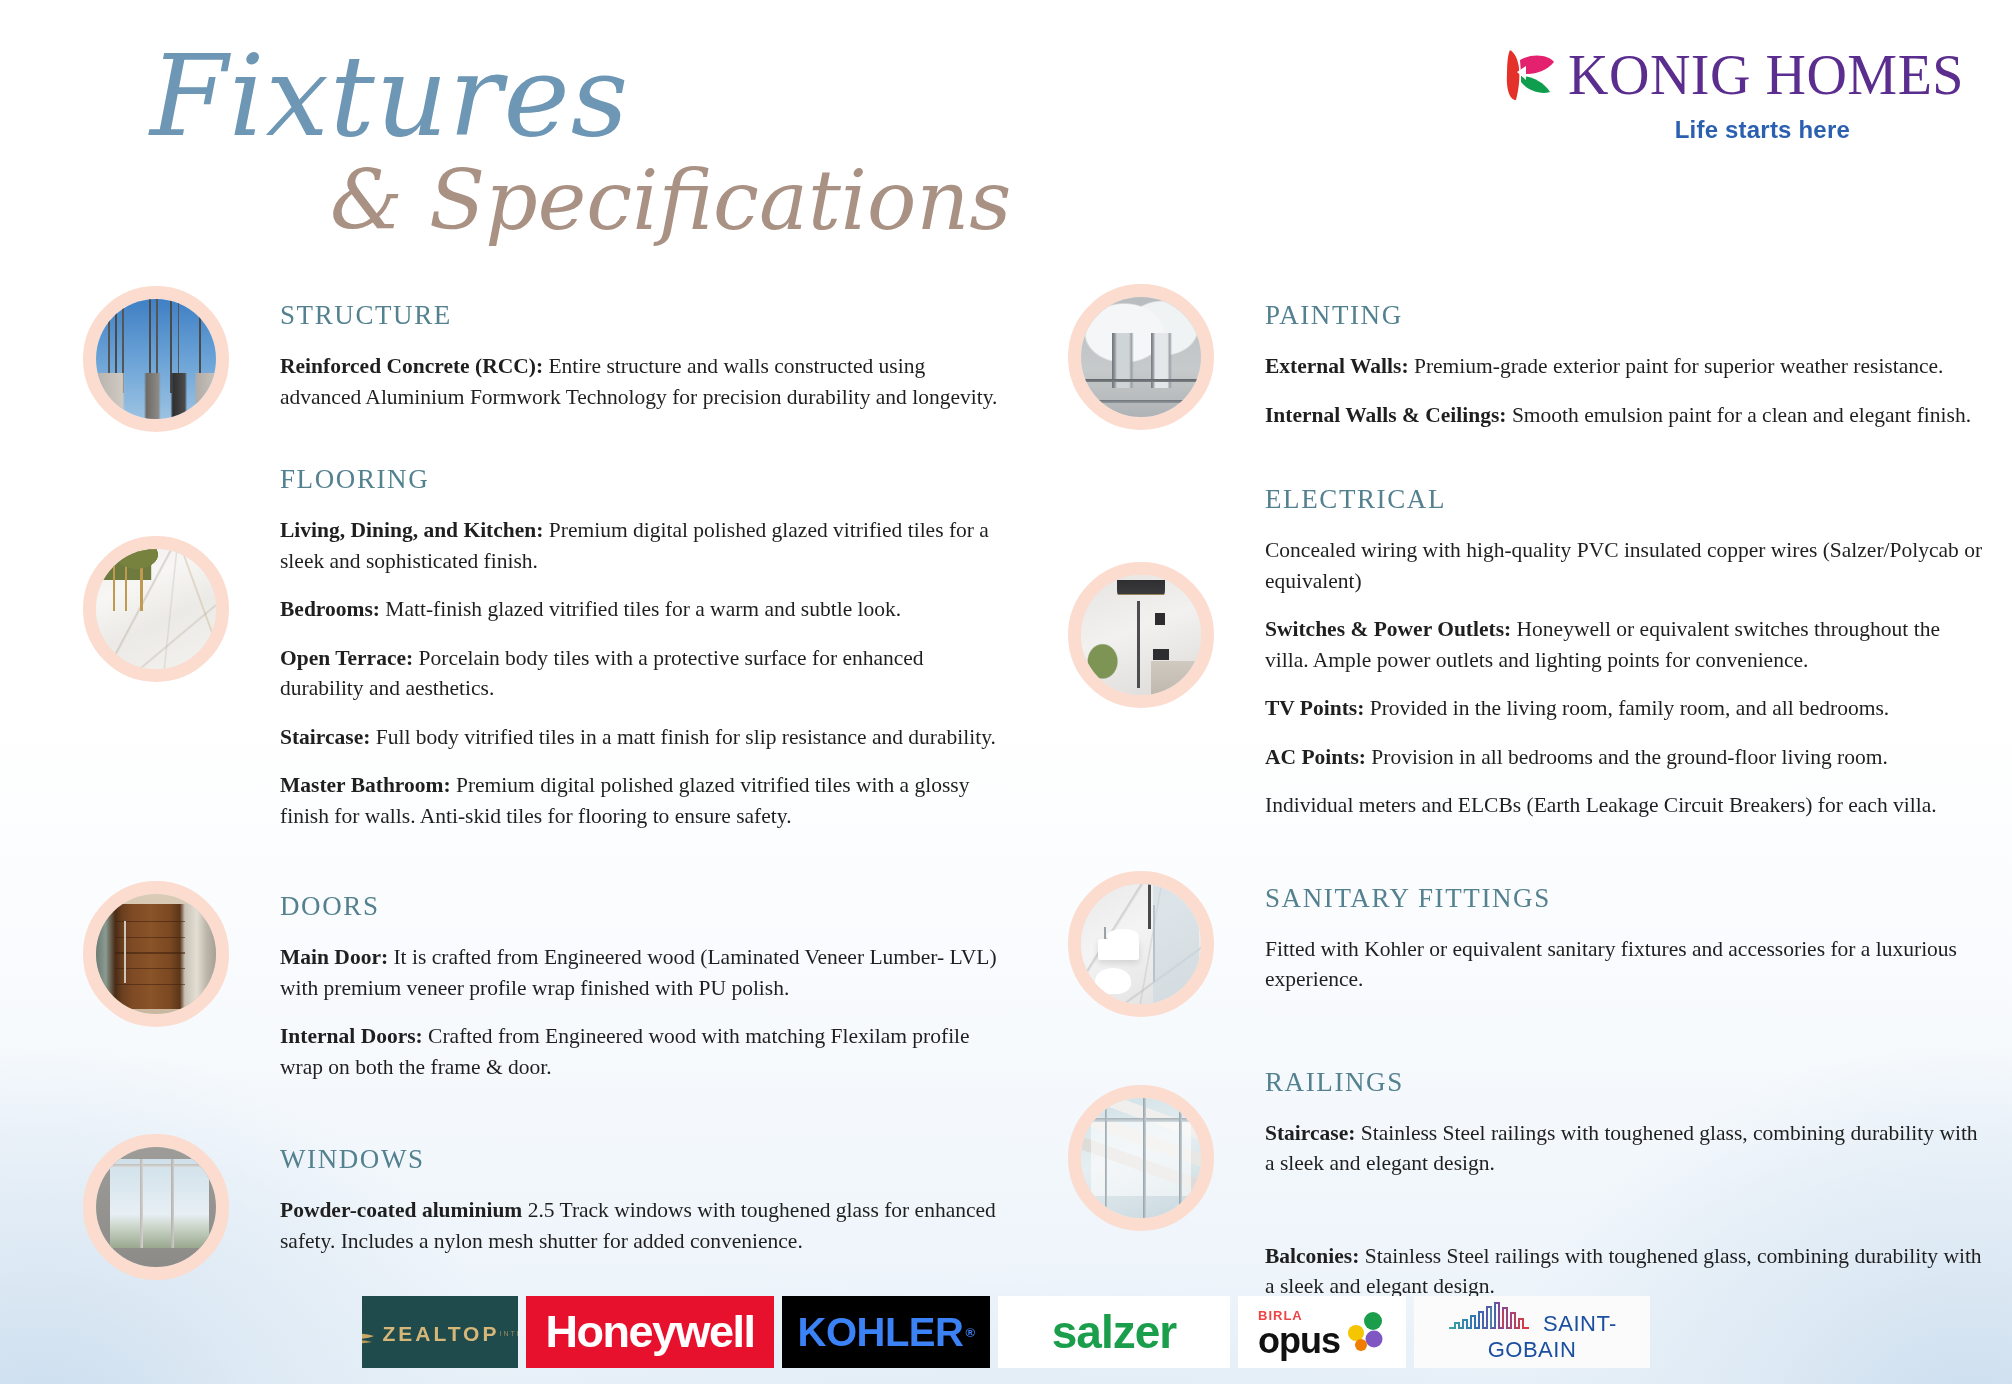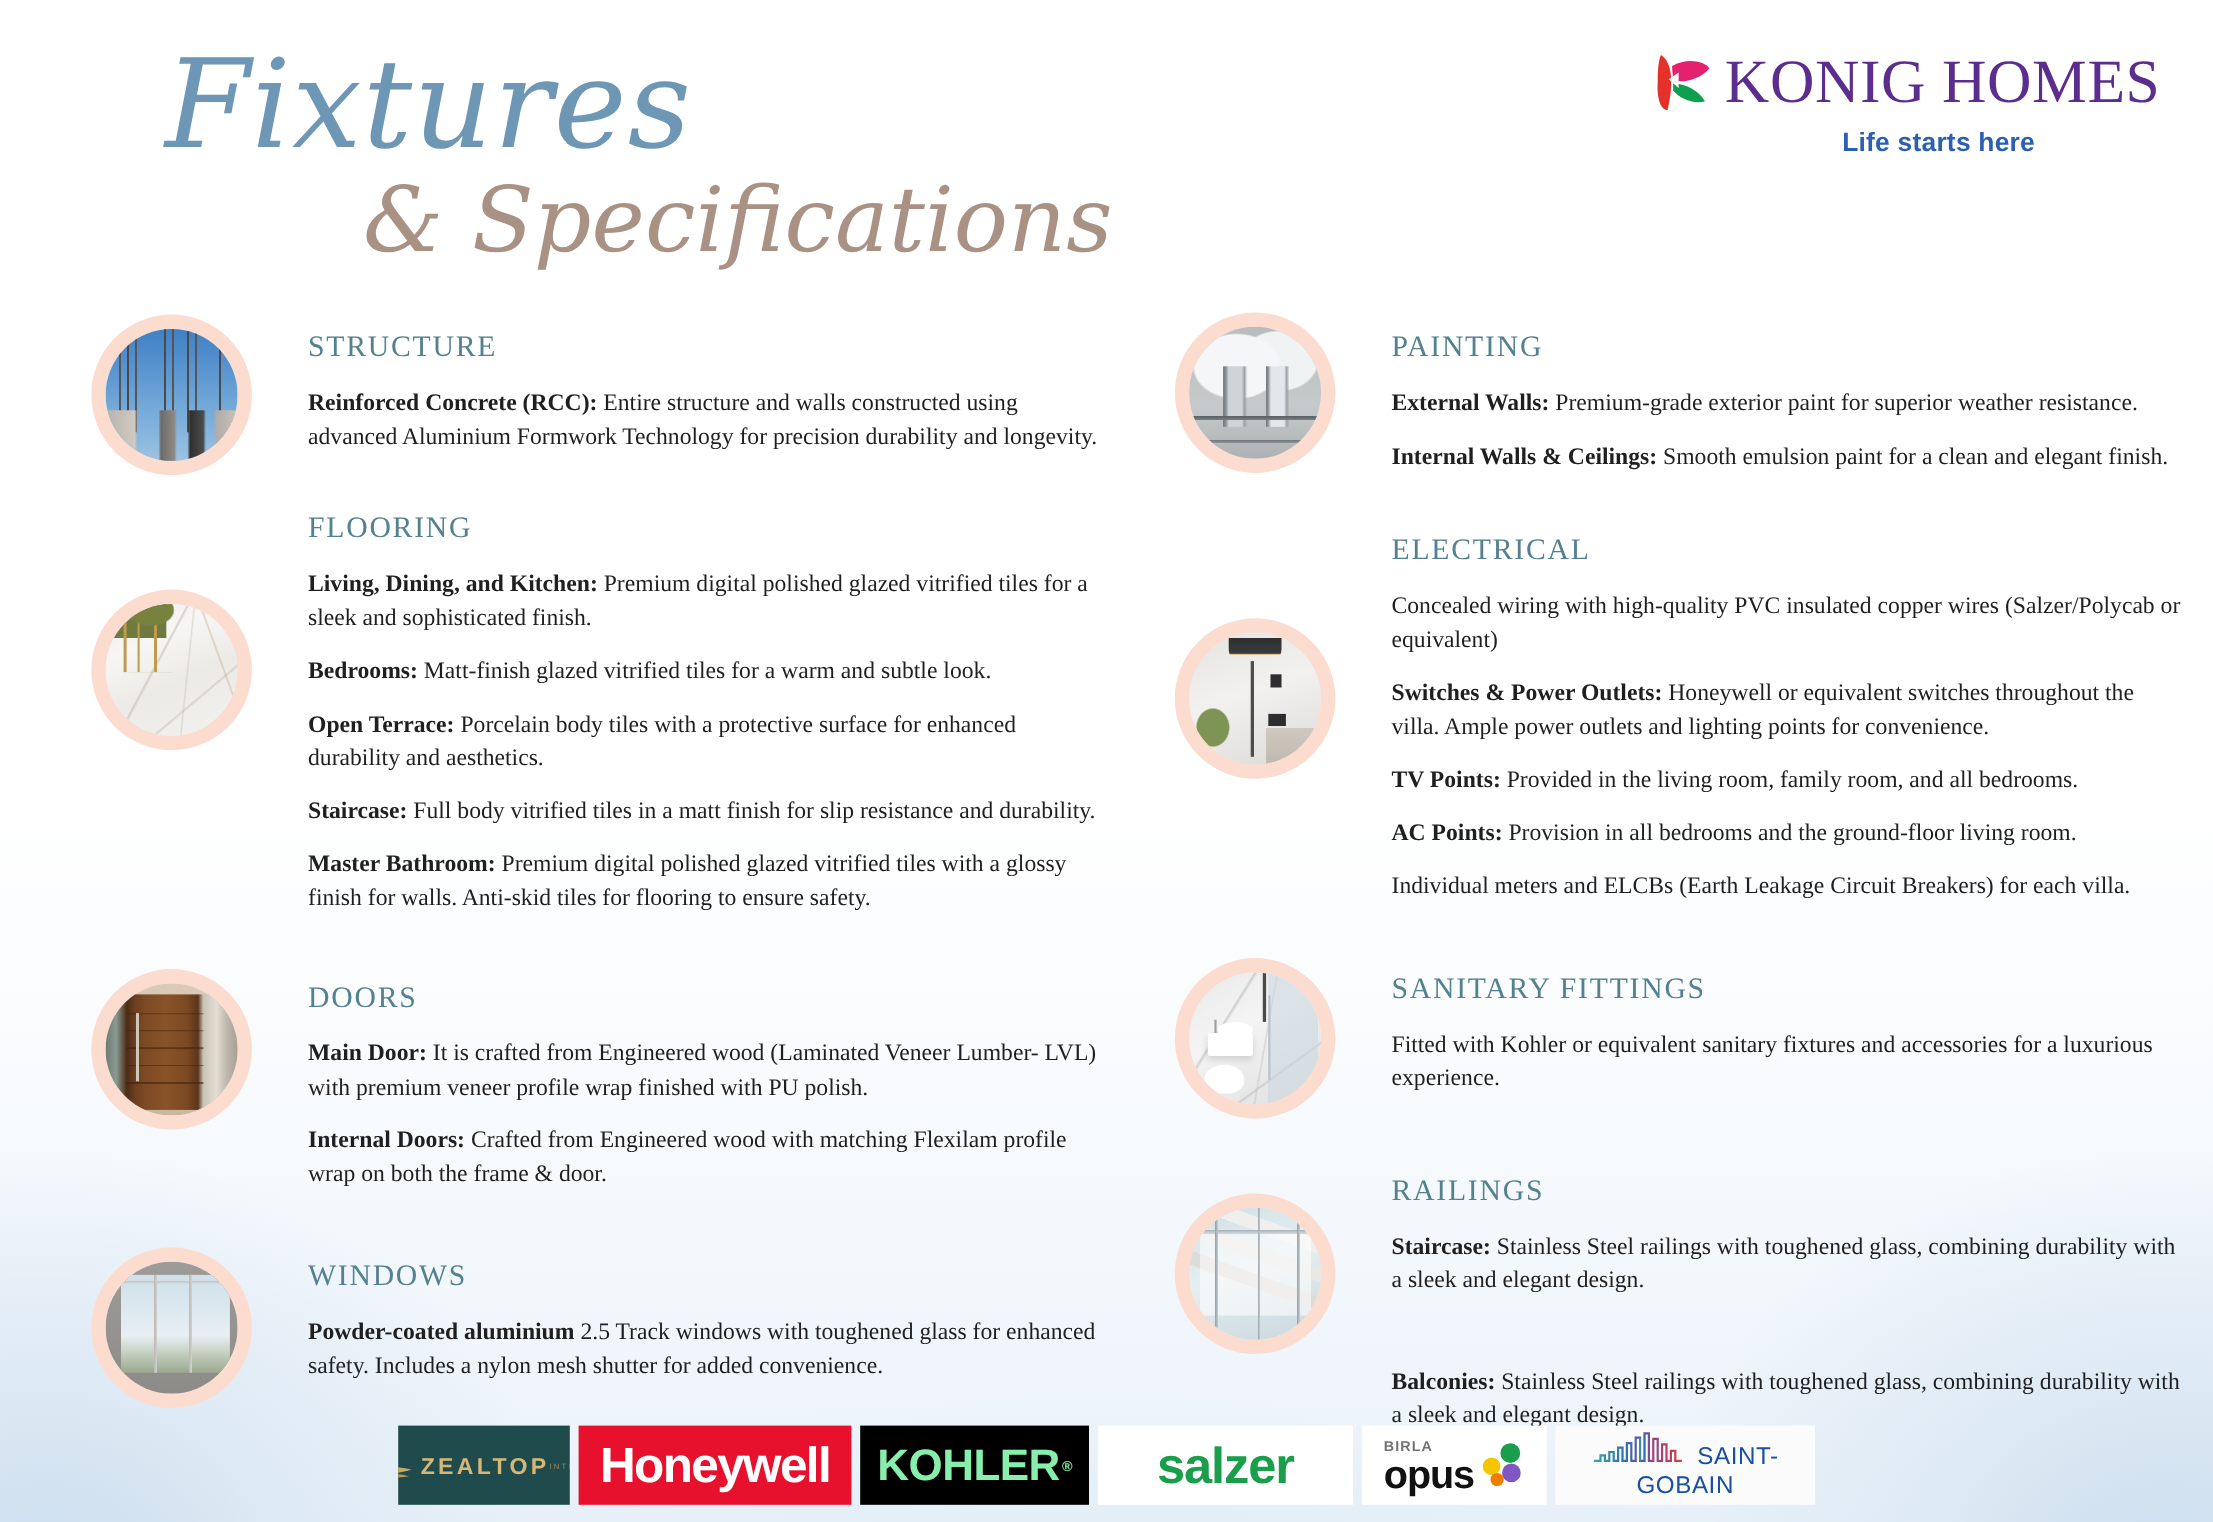--- a/index.html
+++ b/index.html
@@ -154,32 +154,32 @@
   .zt-sub {
     font-family: "Liberation Sans", sans-serif;
     font-size: 7px; color: #9a8a5e; letter-spacing: 2px; margin-top: 2px;
   }
   .hw-name {
     font-family: "Liberation Sans", sans-serif;
     font-size: 45px; font-weight: bold; color: #ffffff; letter-spacing: -1.5px;
   }
   .kh-name {
     font-family: "Liberation Sans", sans-serif;
-    font-size: 40px; font-weight: bold; color: #86efac; letter-spacing: -0.5px;
+    font-size: 40px; font-weight: bold; color: #3b82f6; letter-spacing: -0.5px;
   }
   .kh-reg { font-size: 13px; vertical-align: bottom; margin-left: 2px; }
   .sz-name {
     font-family: "Liberation Sans", sans-serif;
     font-size: 46px; font-weight: bold; color: #1b9e4b; letter-spacing: -1px;
   }
   .bo-wrap { display: flex; align-items: center; }
   .bo-text { text-align: left; }
   .bo-birla {
     font-family: "Liberation Sans", sans-serif;
-    font-size: 13px; font-weight: bold; color: #737373; letter-spacing: 1px;
+    font-size: 13px; font-weight: bold; color: #ef4444; letter-spacing: 1px;
   }
   .bo-opus {
     font-family: "Liberation Sans", sans-serif;
     font-size: 36px; font-weight: bold; color: #111; letter-spacing: -1px;
     line-height: 0.95;
   }
   .bo-dots { position: relative; width: 42px; height: 42px; margin-left: 4px; }
   .sg-wrap { text-align: center; }
   .sg-mark { width: 92px; height: 30px; position: relative; margin: 0 auto 2px; }
   .sg-name {

